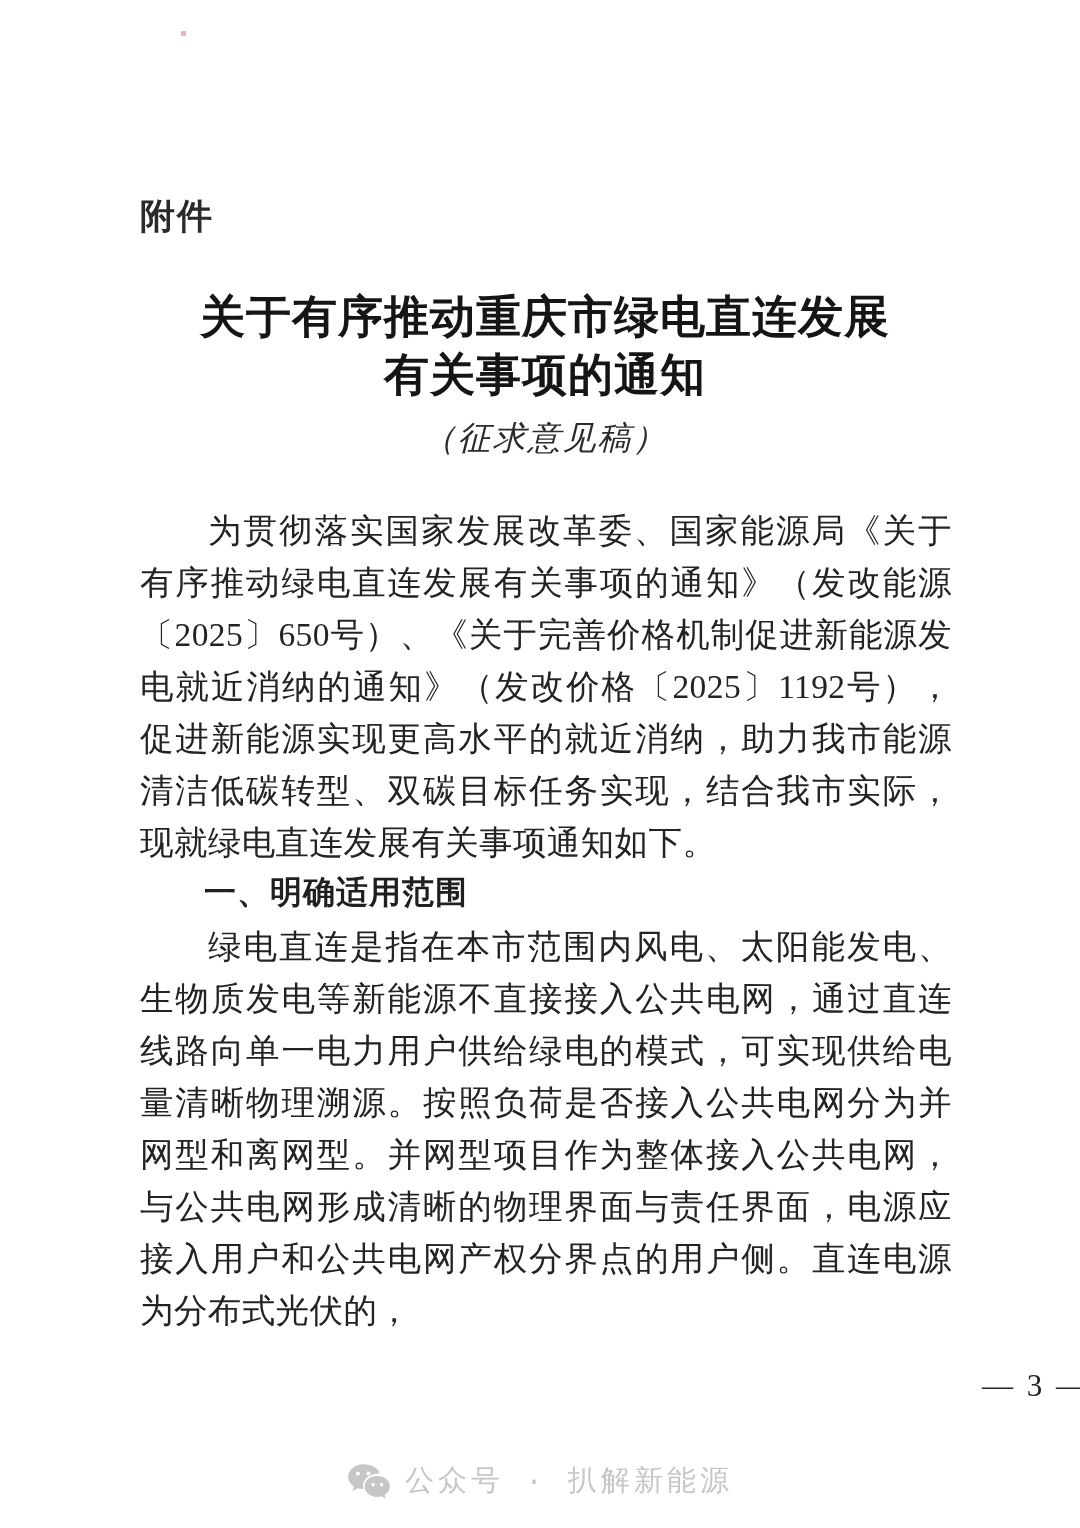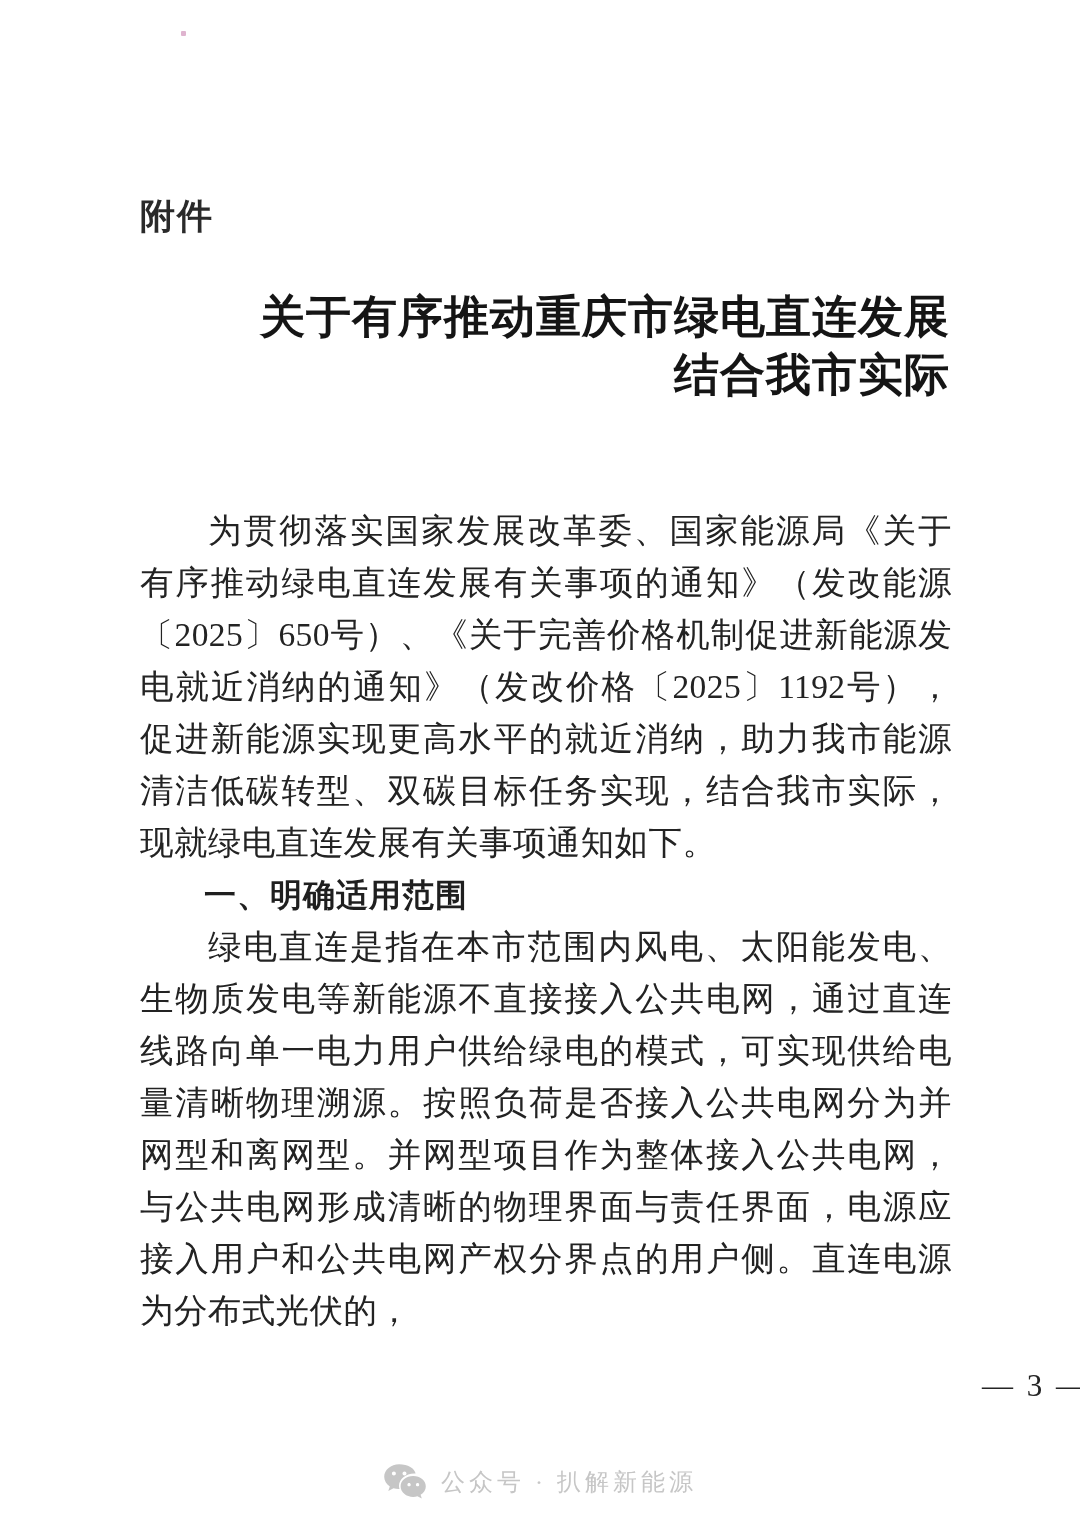--- a/index.html
+++ b/index.html
@@ -54,21 +54,21 @@
     letter-spacing: 2px;
     color: #2a2a2a;
   }
 
   
   .title-block {
     position: absolute;
     left: 0;
     top: 288px;
     width: 810px;
-    text-align: right;
+    text-align: center;
   }
   .doc-title-line {
     font-family: "Liberation Serif", "DejaVu Serif", serif;
     font-weight: 700;
     font-size: 45px;
     line-height: 58px;
     letter-spacing: 1px;
     color: #151515;
     white-space: nowrap;
   }
@@ -102,21 +102,21 @@
   }
   .para.indent {
     text-indent: 68px;
   }
   .para + .para {
     margin-top: 4px;
     font-weight: bold;
   }
 
   .section-heading {
-    font-family: Liberation Sans, sans-serif;
+    font-family: Liberation Mono, monospace;
     font-weight: 700;
     font-size: 32px;
     line-height: 52px;
     letter-spacing: 1px;
     color: #1f1f1f;
     text-indent: 64px;
     margin: 0;
   }
 
   
@@ -144,42 +144,43 @@
     gap: 14px;
     color: #c6c6c6;
   }
   .wechat-icon {
     display: block;
     width: 44px;
     height: 40px;
     flex: 0 0 auto;
   }
   .footer-text {
-    font-family: Liberation Serif, serif;
-    font-size: 24px;
+    font-family: Liberation Mono, monospace;
+    font-size: 29px;
     letter-spacing: 4px;
     color: #c6c6c6;
     line-height: 1;
     white-space: nowrap;
   }
 </style>
 </head>
 <body>
 
 <div class="page">
 
   <div class="scan-speck"></div>
 
   <div class="doc-body">
 
     <div class="attachment-label">附件</div>
 
     <div class="title-block">
       <div class="doc-title-line">关于有序推动重庆市绿电直连发展</div>
-      <div class="doc-title-line">结合我市实际</div>
+      <div class="doc-title-line">有关事项的通知</div>
+      <div class="doc-subtitle">（征求意见稿）</div>
     </div>
 
     <div class="content">
 
       <p class="para indent">为贯彻落实国家发展改革委、国家能源局《关于有序推动绿电直连发展有关事项的通知》（发改能源〔2025〕650号）、《关于完善价格机制促进新能源发电就近消纳的通知》（发改价格〔2025〕1192号），促进新能源实现更高水平的就近消纳，助力我市能源清洁低碳转型、双碳目标任务实现，结合我市实际，现就绿电直连发展有关事项通知如下。</p>
 
       <p class="section-heading">一、明确适用范围</p>
 
       <p class="para indent">绿电直连是指在本市范围内风电、太阳能发电、生物质发电等新能源不直接接入公共电网，通过直连线路向单一电力用户供给绿电的模式，可实现供给电量清晰物理溯源。按照负荷是否接入公共电网分为并网型和离网型。并网型项目作为整体接入公共电网，与公共电网形成清晰的物理界面与责任界面，电源应接入用户和公共电网产权分界点的用户侧。直连电源为分布式光伏的，</p>
     </div>

